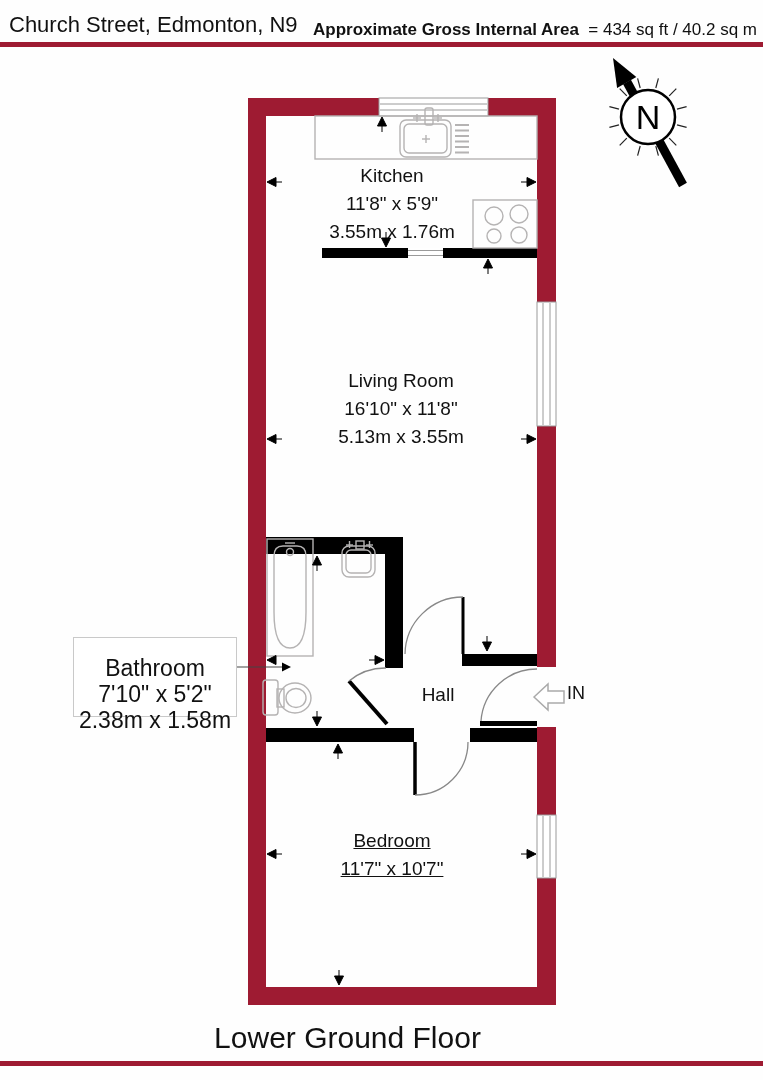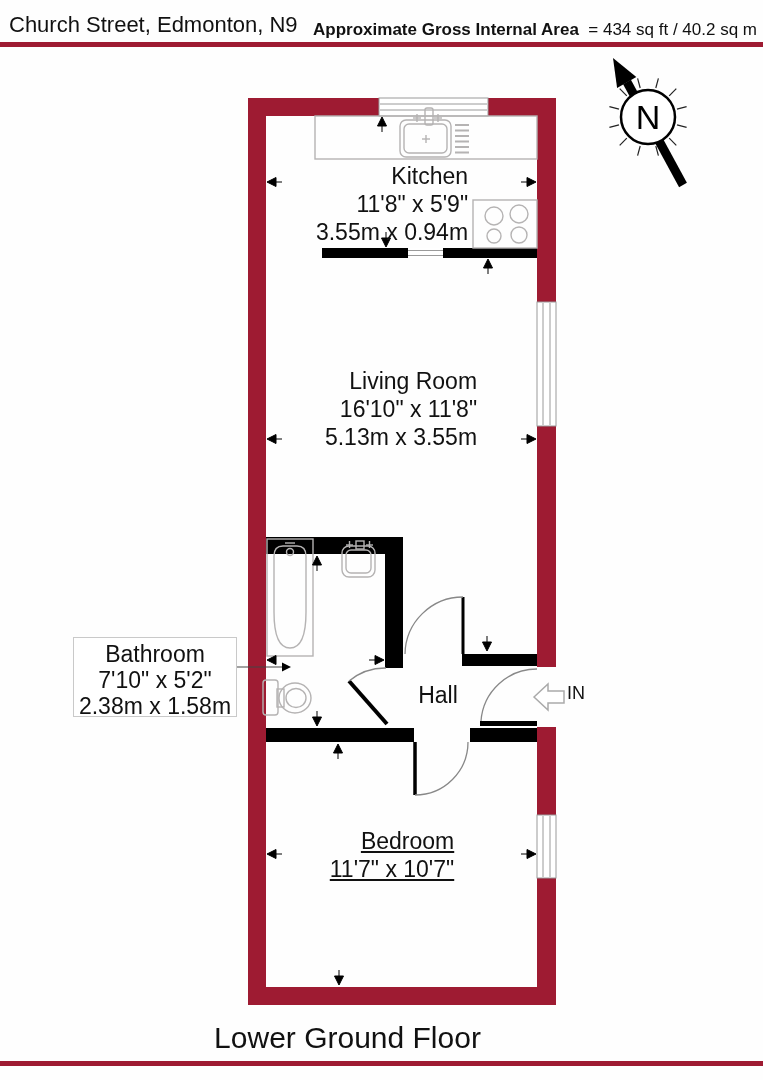--- a/index.html
+++ b/index.html
@@ -5,25 +5,25 @@
   html,body{margin:0;padding:0;}
   body{
     width:763px;height:1080px;position:relative;background:#fefefe;
     font-family:"Liberation Sans", sans-serif;color:#111;overflow:hidden;
   }
   .abs{position:absolute;}
   .rule{position:absolute;left:0;width:763px;height:5px;background:#9e1b32;}
   .hdr-title{position:absolute;left:9px;top:12px;font-size:22px;font-weight:normal;white-space:nowrap;}
   .hdr-area{position:absolute;right:6px;top:20px;font-size:17px;white-space:nowrap;margin-left:41px;}
   .hdr-area .b{font-weight:bold;}
-  .room-label{position:absolute;transform:translateX(-50%);text-align:right;
-    font-size:23px;line-height:28px;white-space:nowrap;}
+  .room-label{position:absolute;transform:translateX(-50%);text-align:center;
+    font-size:19px;line-height:28px;white-space:nowrap;}
   .bath-box{position:absolute;left:73px;top:637px;width:164px;height:80px;
     border:1px solid #c9c9c9;background:#fff;text-align:center;
-    font-size:23px;line-height:26px;padding-top:3px;box-sizing:border-box;white-space:nowrap;}
+    font-size:23px;line-height:26px;padding-top:17px;box-sizing:border-box;white-space:nowrap;}
   .in-label{position:absolute;left:567px;top:683px;font-size:18px;white-space:nowrap;}
   .footer-label{position:absolute;left:0;top:1021px;width:695px;text-align:center;
     font-size:30px;white-space:nowrap;}
   svg text{font-family:"Liberation Sans", sans-serif;}
 </style>
 </head>
 <body>
 
 <div class="hdr-title">Church Street, Edmonton, N9</div>
 <div class="hdr-area">
@@ -206,21 +206,21 @@
       <line x1="677.0" y1="109.2" x2="686.6" y2="106.6"></line>
     </g>
     <circle cx="648" cy="117" r="27" fill="#fff" stroke="#000" stroke-width="2.5"></circle>
     <text x="648" y="129" text-anchor="middle" font-size="34" fill="#000">N</text>
   </g>
 </svg>
 
 <div class="room-label" style="left:392px;top:162px;">
   <div>Kitchen</div>
   <div>11'8" x 5'9"</div>
-  <div>3.55m x 0.94m</div>
+  <div>3.55m x 1.76m</div>
 </div>
 
 <div class="room-label" style="left:401px;top:367px;">
   <div>Living Room</div>
   <div>16'10" x 11'8"</div>
   <div>5.13m x 3.55m</div>
 </div>
 
 <div class="bath-box">
   <div>Bathroom</div>

